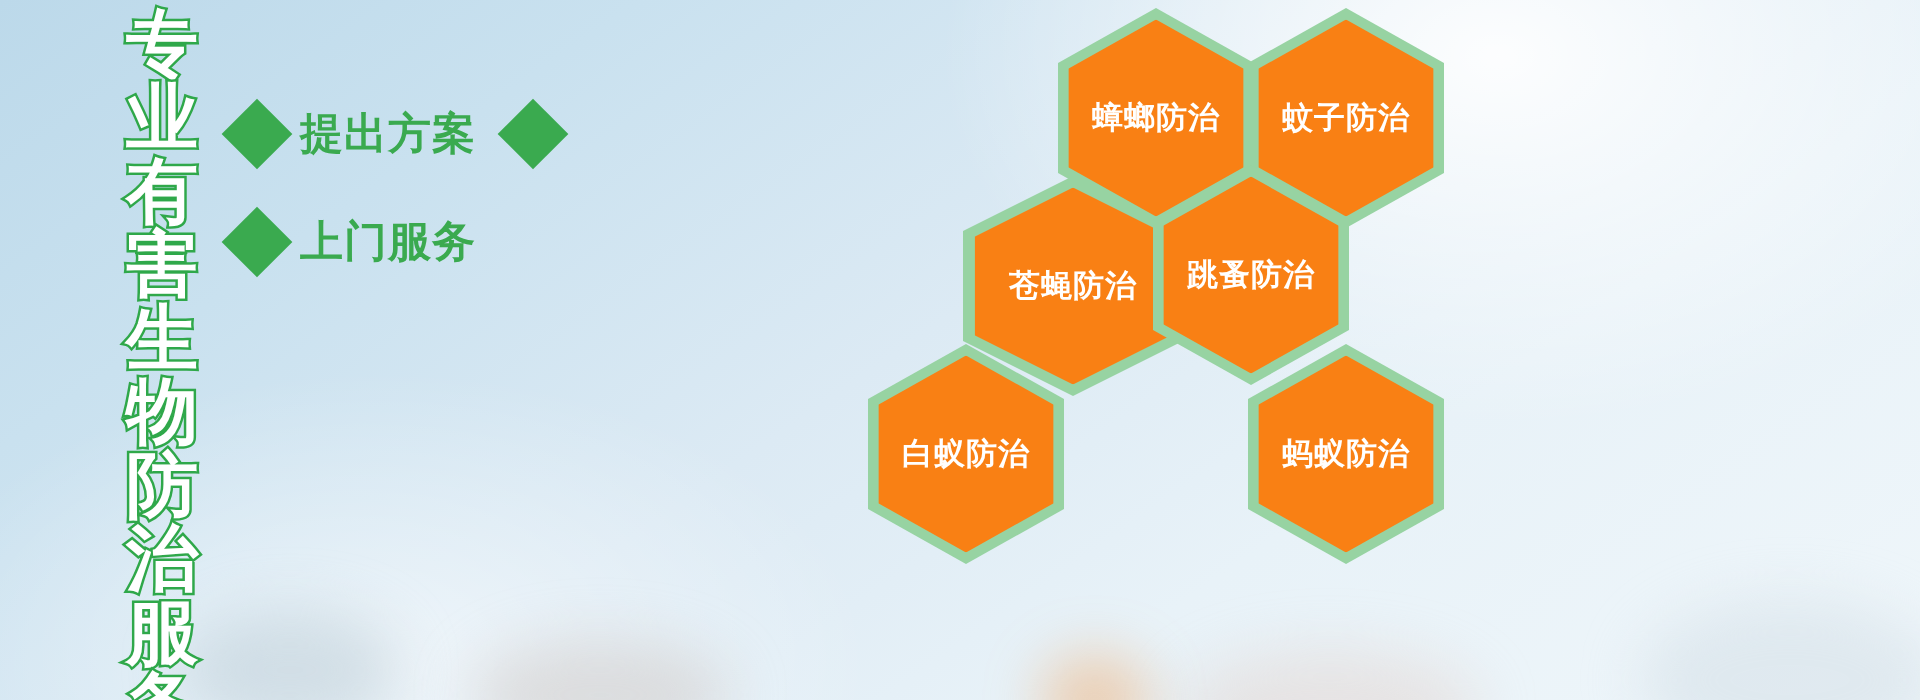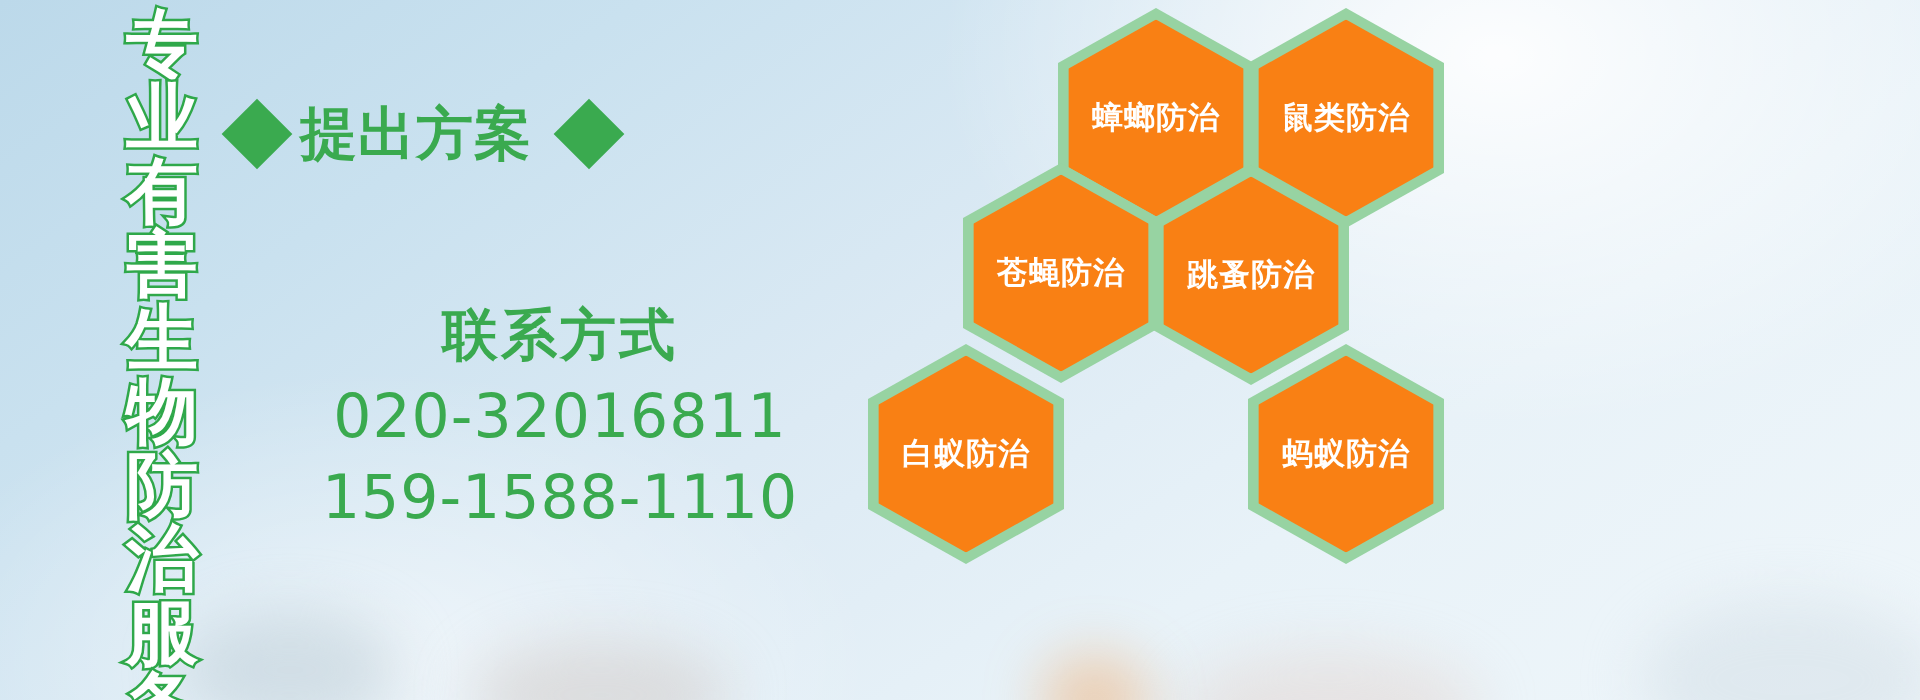--- a/index.html
+++ b/index.html
@@ -73,21 +73,21 @@
   }
   .diamond-icon {
     width: 50px;
     height: 50px;
     background: #3aaa4f;
     transform: rotate(45deg);
     flex: none;
     margin-right: 18px;
   }
   .feature-label {
-    font-size: 57px;
+    font-size: 43px;
     font-weight: 700;
     color: #3aaa4f;
     letter-spacing: 1px;
     white-space: nowrap;
   }
   .feature-gap { width: 32px; flex: none; }
 
   
   #contact {
     position: absolute;
@@ -173,66 +173,65 @@
         <span class="diamond-icon"></span>
         <span class="feature-label">提出方案</span>
       </div>
       <span class="feature-gap"></span>
       <div class="feature-item">
         <span class="diamond-icon"></span>
       </div>
     </div>
 
     <div class="feature-row">
+      <div class="feature-item">
+        <span class="diamond-icon"></span>
+        <span class="feature-label">上门服务</span>
+      </div>
       <span class="feature-gap"></span>
     </div>
 
   </div>
 
-  <div id="contact">
-    <div id="contact-heading">联系方式</div>
-    <div class="contact-phone">020-32016811</div>
-    <div class="contact-phone">159-1588-1110</div>
+
+  <div id="hex-cluster">
+
+
+    <div class="hex-cell" style="left:196px; top:8px;">
+      <div class="hex-outer"></div>
+      <div class="hex-inner"></div>
+      <div class="hex-label">蟑螂防治</div>
+    </div>
+
+    <div class="hex-cell" style="left:386px; top:8px;">
+      <div class="hex-outer"></div>
+      <div class="hex-inner"></div>
+      <div class="hex-label">蚊子防治</div>
+    </div>
+
+    <div class="hex-cell" style="left:101px; top:176px;padding-left:24px;">
+      <div class="hex-outer"></div>
+      <div class="hex-inner"></div>
+      <div class="hex-label">苍蝇防治</div>
+    </div>
+
+    <div class="hex-cell" style="left:291px; top:165px;">
+      <div class="hex-outer"></div>
+      <div class="hex-inner"></div>
+      <div class="hex-label">跳蚤防治</div>
+    </div>
+
+    <div class="hex-cell" style="left:6px; top:344px;">
+      <div class="hex-outer"></div>
+      <div class="hex-inner"></div>
+      <div class="hex-label">白蚁防治</div>
+    </div>
+
+
+    <div class="hex-cell" style="left:386px; top:344px;">
+      <div class="hex-outer"></div>
+      <div class="hex-inner"></div>
+      <div class="hex-label">蚂蚁防治</div>
+    </div>
+
   </div>
 
-  <div id="hex-cluster">
-
-
-    <div class="hex-cell" style="left:196px; top:8px;">
-      <div class="hex-outer"></div>
-      <div class="hex-inner"></div>
-      <div class="hex-label">蟑螂防治</div>
-    </div>
-
-    <div class="hex-cell" style="left:386px; top:8px;">
-      <div class="hex-outer"></div>
-      <div class="hex-inner"></div>
-      <div class="hex-label">鼠类防治</div>
-    </div>
-
-    <div class="hex-cell" style="left:101px; top:163px;">
-      <div class="hex-outer"></div>
-      <div class="hex-inner"></div>
-      <div class="hex-label">苍蝇防治</div>
-    </div>
-
-    <div class="hex-cell" style="left:291px; top:165px;">
-      <div class="hex-outer"></div>
-      <div class="hex-inner"></div>
-      <div class="hex-label">跳蚤防治</div>
-    </div>
-
-    <div class="hex-cell" style="left:6px; top:344px;">
-      <div class="hex-outer"></div>
-      <div class="hex-inner"></div>
-      <div class="hex-label">白蚁防治</div>
-    </div>
-
-
-    <div class="hex-cell" style="left:386px; top:344px;">
-      <div class="hex-outer"></div>
-      <div class="hex-inner"></div>
-      <div class="hex-label">蚂蚁防治</div>
-    </div>
-
-  </div>
-
 </div>
 
 </body></html>

